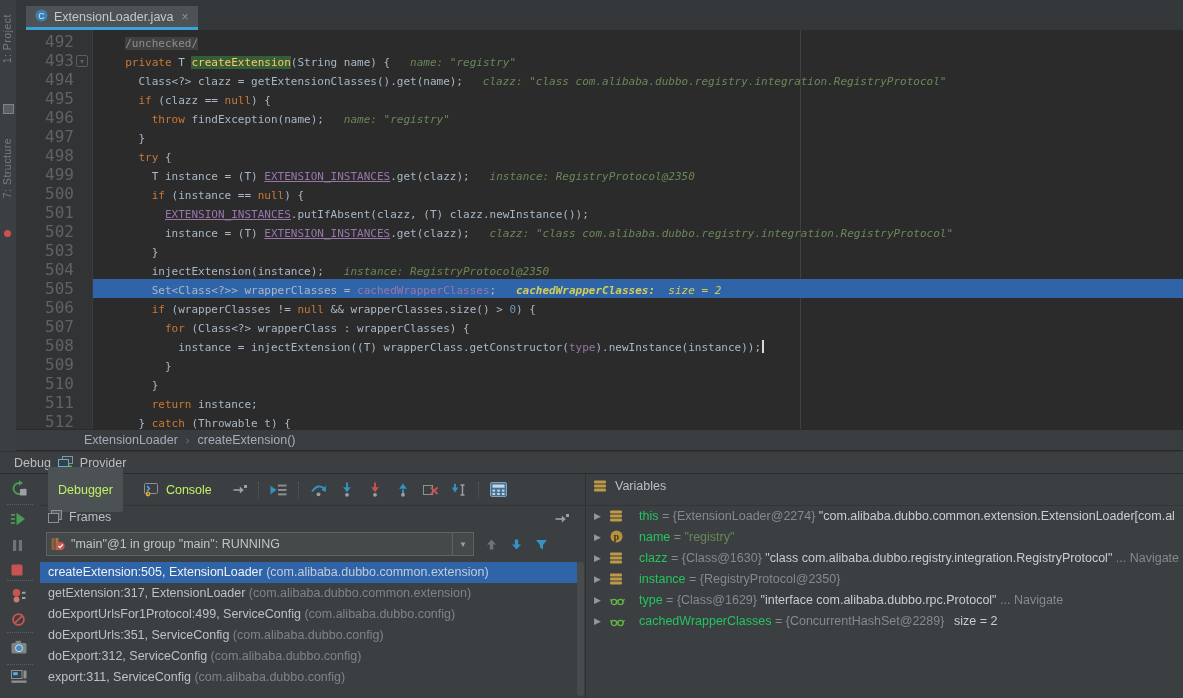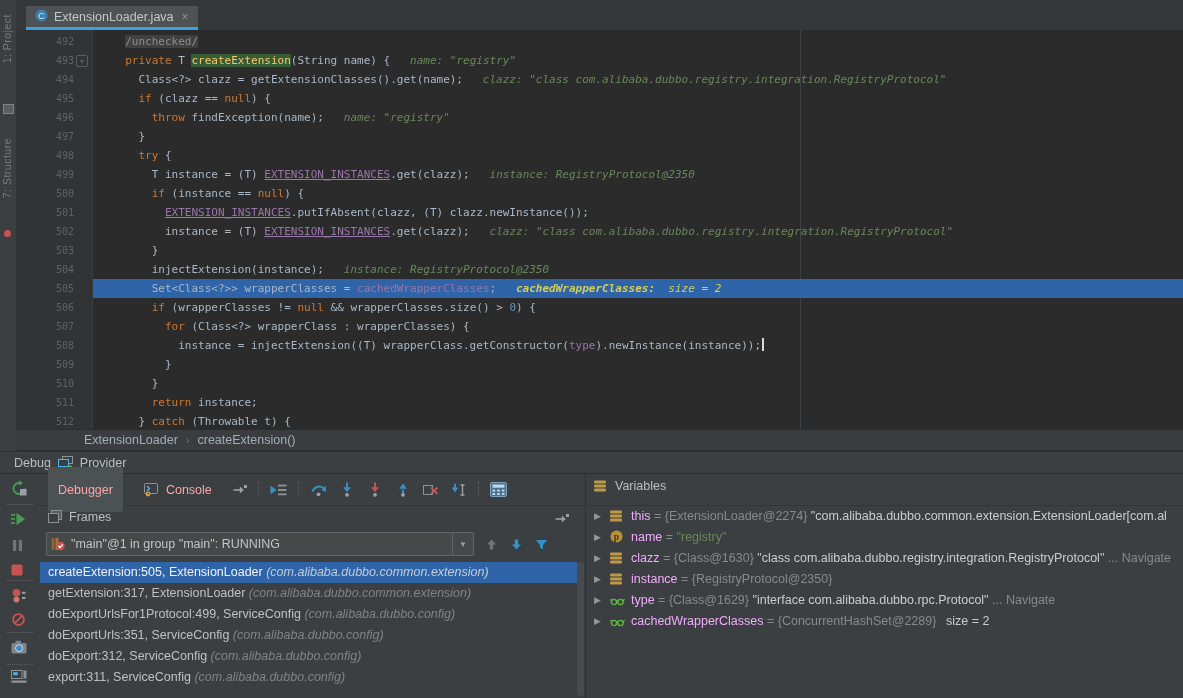--- a/index.html
+++ b/index.html
@@ -21,21 +21,21 @@
   #tab .t-label{color:#C3C8CC;font-size:12.5px;}
   #tab .t-close{color:#8B9194;font-size:12px;margin-left:2px;}
 
   
   #editor{left:16px;top:30px;width:1167px;height:399px;overflow:hidden;background:#2B2B2B;}
   #gutter-bg{position:absolute;left:0;top:0;width:76px;height:100%;background:#313335;border-right:1px solid #3A3D3F;}
   #guide{position:absolute;left:784px;top:0;width:1px;height:100%;background:#3D4143;}
   #lines{position:absolute;left:0;top:2px;right:0;}
   .line{height:19px;line-height:19px;white-space:pre;font-family:"DejaVu Sans Mono",monospace;font-size:11px;position:relative;}
   .line.current{background:linear-gradient(to right,rgba(0,0,0,0) 77px,#2F65A8 77px);}
-  .lnum{display:inline-block;width:58px;text-align:right;color:#606366;padding-right:18px;font-size:10px;}
+  .lnum{display:inline-block;width:58px;text-align:right;color:#606366;padding-right:18px;font-size:16px;}
   .code{padding-left:20px;}
   .fold-marker{position:absolute;left:60px;top:4px;width:10px;height:10px;color:#7F8488;font-size:9px;line-height:10px;text-align:center;border:1px solid #5A5E61;border-radius:2px;}
   .tk-d{color:#A9B7C6}.tk-k{color:#CC7832}.tk-n{color:#6897BB}
   .tk-m{color:#FFC66D;background:#365E36;}
   .tk-f{color:#9876AA}
   .tk-sf{color:#9876AA;text-decoration:underline;}
   .tk-fold{color:#8C8C8C;background:#404040;}
   .tk-h{color:#6A8759;font-style:italic;}
   .tk-hb{color:#D3CE57;font-style:italic;font-weight:bold;}
   .tk-hy{color:#D3CE57;font-style:italic;}
@@ -51,48 +51,48 @@
       display:flex;align-items:center;font-size:12.5px;color:#BBBFC2;gap:7px;padding-left:14px;box-sizing:border-box;}
 
   
   #dbg-body{left:0;top:474px;width:1183px;height:224px;background:#3C3F41;}
   #leftcol{position:absolute;left:0;top:0;width:40px;height:224px;}
   .lc-icon{position:absolute;left:11px;width:18px;height:18px;}
   .lc-sep{position:absolute;left:7px;width:26px;border-top:1px dotted #5A5E60;}
 
   #toolrow{position:absolute;left:40px;top:0;right:0;height:31px;border-bottom:1px solid #333638;
       display:flex;align-items:center;gap:9px;padding-left:8px;}
-  .dbg-tab{display:flex;align-items:center;gap:6px;height:21px;padding:12px 10px;color:#fca5a5;font-size:12.5px;border-radius:2px;}
+  .dbg-tab{display:flex;align-items:center;gap:6px;height:21px;padding:12px 10px;color:#bef264;font-size:12.5px;border-radius:2px;}
   .dbg-tab.sel{background:#4C5154;}
   .tsep{width:1px;height:16px;border-left:1px dotted #5A5E60;}
   .tbicon{width:18px;height:16px;display:flex;align-items:center;justify-content:center;}
 
   
   #frames-panel{position:absolute;left:40px;top:31px;width:545px;height:193px;}
   .panel-head{height:24px;display:flex;align-items:center;gap:6px;padding-left:8px;color:#BBBFC2;font-size:12.5px;}
   #frames-head-arrow{position:absolute;right:14px;top:6px;}
   #threadrow{position:absolute;top:26px;left:6px;height:26px;display:flex;align-items:center;}
   #thread-combo{width:428px;height:24px;background:#45494A;border:1px solid #5F6365;display:flex;align-items:center;box-sizing:border-box;}
   #thread-combo .tc-text{flex:1;color:#C0C4C6;font-size:12.5px;padding-left:5px;white-space:nowrap;overflow:hidden;}
   #thread-combo .tc-arrow{width:20px;height:100%;border-left:1px solid #5F6365;display:flex;align-items:center;justify-content:center;color:#9AA0A6;font-size:8px;}
   .tr-icon{margin-left:11px;width:14px;height:14px;}
   #frames-list{position:absolute;top:57px;left:0;width:537px;bottom:0;overflow:hidden;}
   .frame-row{height:21px;line-height:21px;padding-left:8px;font-size:12.5px;color:#BDC1C3;white-space:nowrap;overflow:hidden;}
-  .frame-row .fr-p{font-style:italic;color:#7F8487;}
+  .frame-row .fr-p{color:#7F8487;}
   .frame-row.sel{background:#2F65A8;color:#EEF2F5;}
   .frame-row.sel .fr-p{color:#C2CBD6;}
   #fscroll{position:absolute;right:1px;top:57px;width:7px;height:134px;background:#474B4D;border-radius:3px;}
 
   
   #vars-panel{position:absolute;left:585px;top:0;right:0;height:224px;border-left:1px solid #2F3233;}
   #vars-rows{position:absolute;top:31px;left:0;right:0;bottom:0;overflow:hidden;}
   .var-row{height:21px;display:flex;align-items:center;font-size:12.5px;white-space:nowrap;overflow:hidden;padding-left:8px;gap:6px;}
   .var-tri{color:#91989E;font-size:9px;width:10px;}
   .var-ic{width:15px;height:14px;display:flex;align-items:center;}
-  .var-name{color:#f0abfc;}
+  .var-name{color:#22c55e;margin-left:8px;}
   .vdim{color:#848A8E;}
   .vplain{color:#C9CDD1;}
   .vstr{color:#6A8759;}
 </style>
 </head>
 <body>
 
 <div id="stripe" class="abs">
   <div class="stripe-label" style="top:14px;">1: Project</div>
   <div id="stripe-widget"></div>

